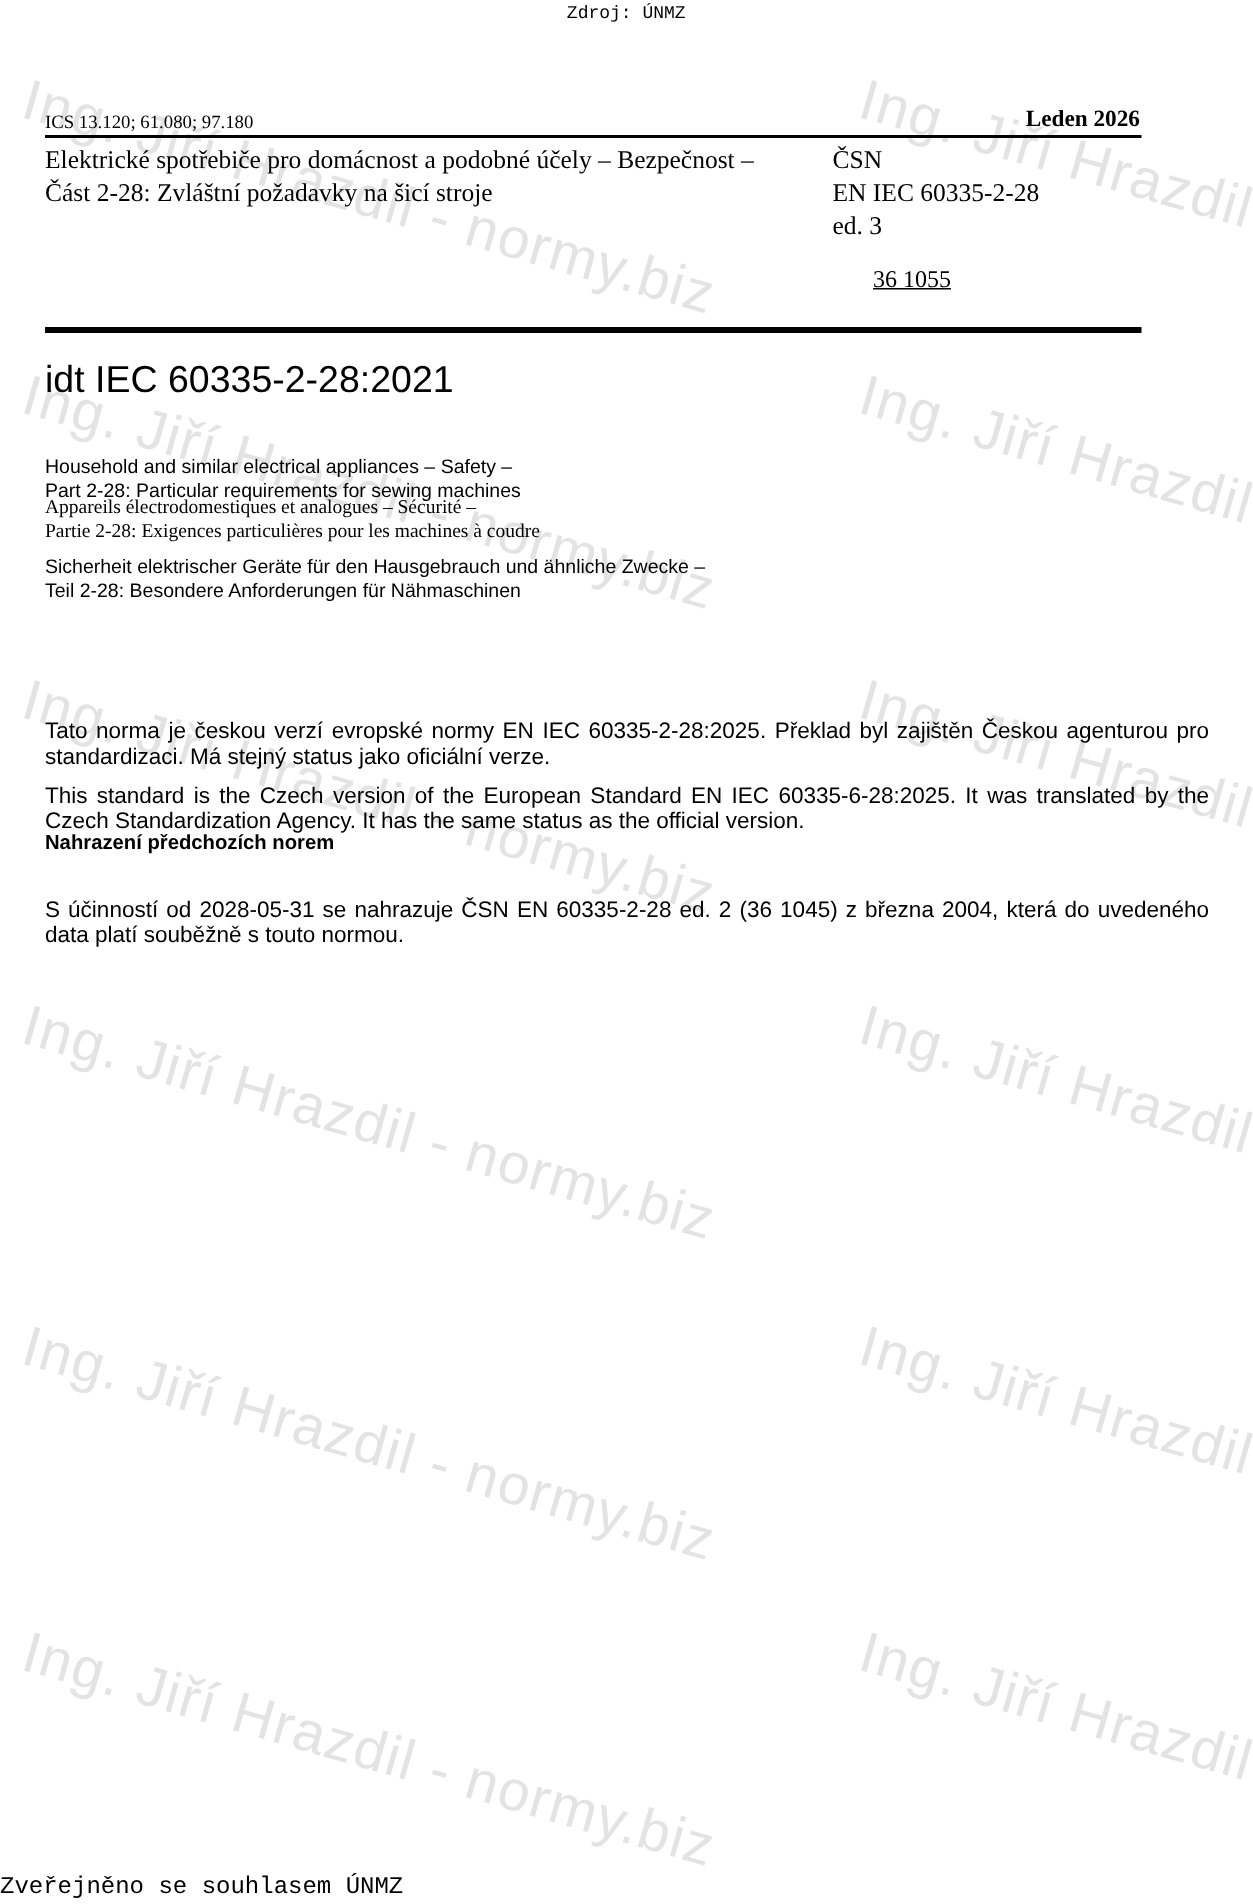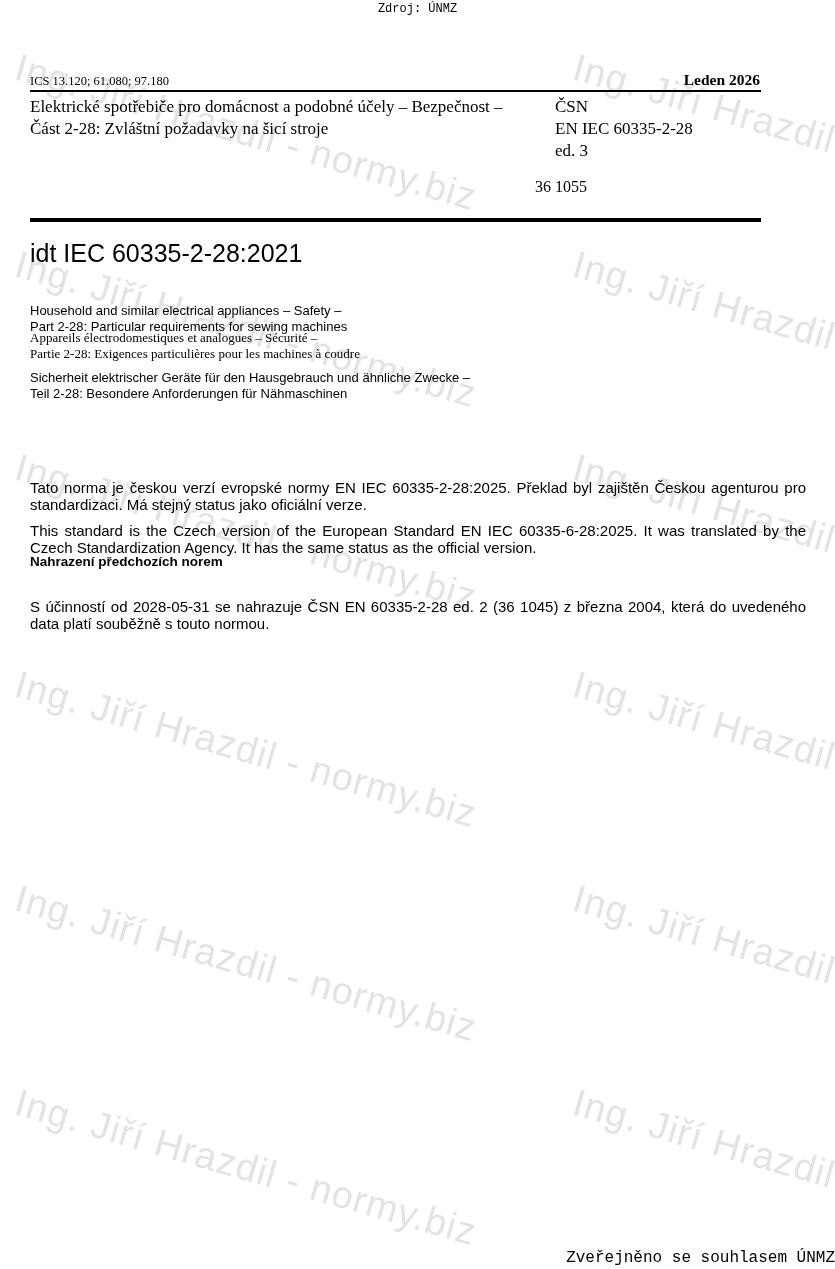--- a/index.html
+++ b/index.html
@@ -85,24 +85,25 @@
   .designation {
     position: absolute;
     left: 555px; top: 96px;
     font-family: "Liberation Serif", serif;
     font-size: 17px;
     line-height: 22px;
     white-space: nowrap;
   }
   .class-number {
     position: absolute;
-    left: 535px; top: 178px;
+    left: 582px; top: 178px;
     font-family: "Liberation Serif", serif;
     font-size: 16px;
     white-space: nowrap;
+    text-decoration: underline;
   }
 
   .idt-note {
     position: absolute;
     top: 239px;
     left: 30px; width: 775px;
     text-align: left;
     font-size: 25px;
   }
 
@@ -132,21 +133,21 @@
   .section-heading {
     position: absolute;
     left: 30px; top: 554px;
     font-size: 13.5px;
     font-weight: 700;
   }
 
   .footer-note {
     position: absolute;
     top: 1249px; left: 0; right: 0;
-    text-align: right;
+    text-align: left;
     font-family: "Liberation Mono", "DejaVu Sans Mono", monospace;
     font-size: 16px;
   }
 </style>
 </head>
 <body>
 
 <div class="page">
 
   <div class="watermark-layer">

